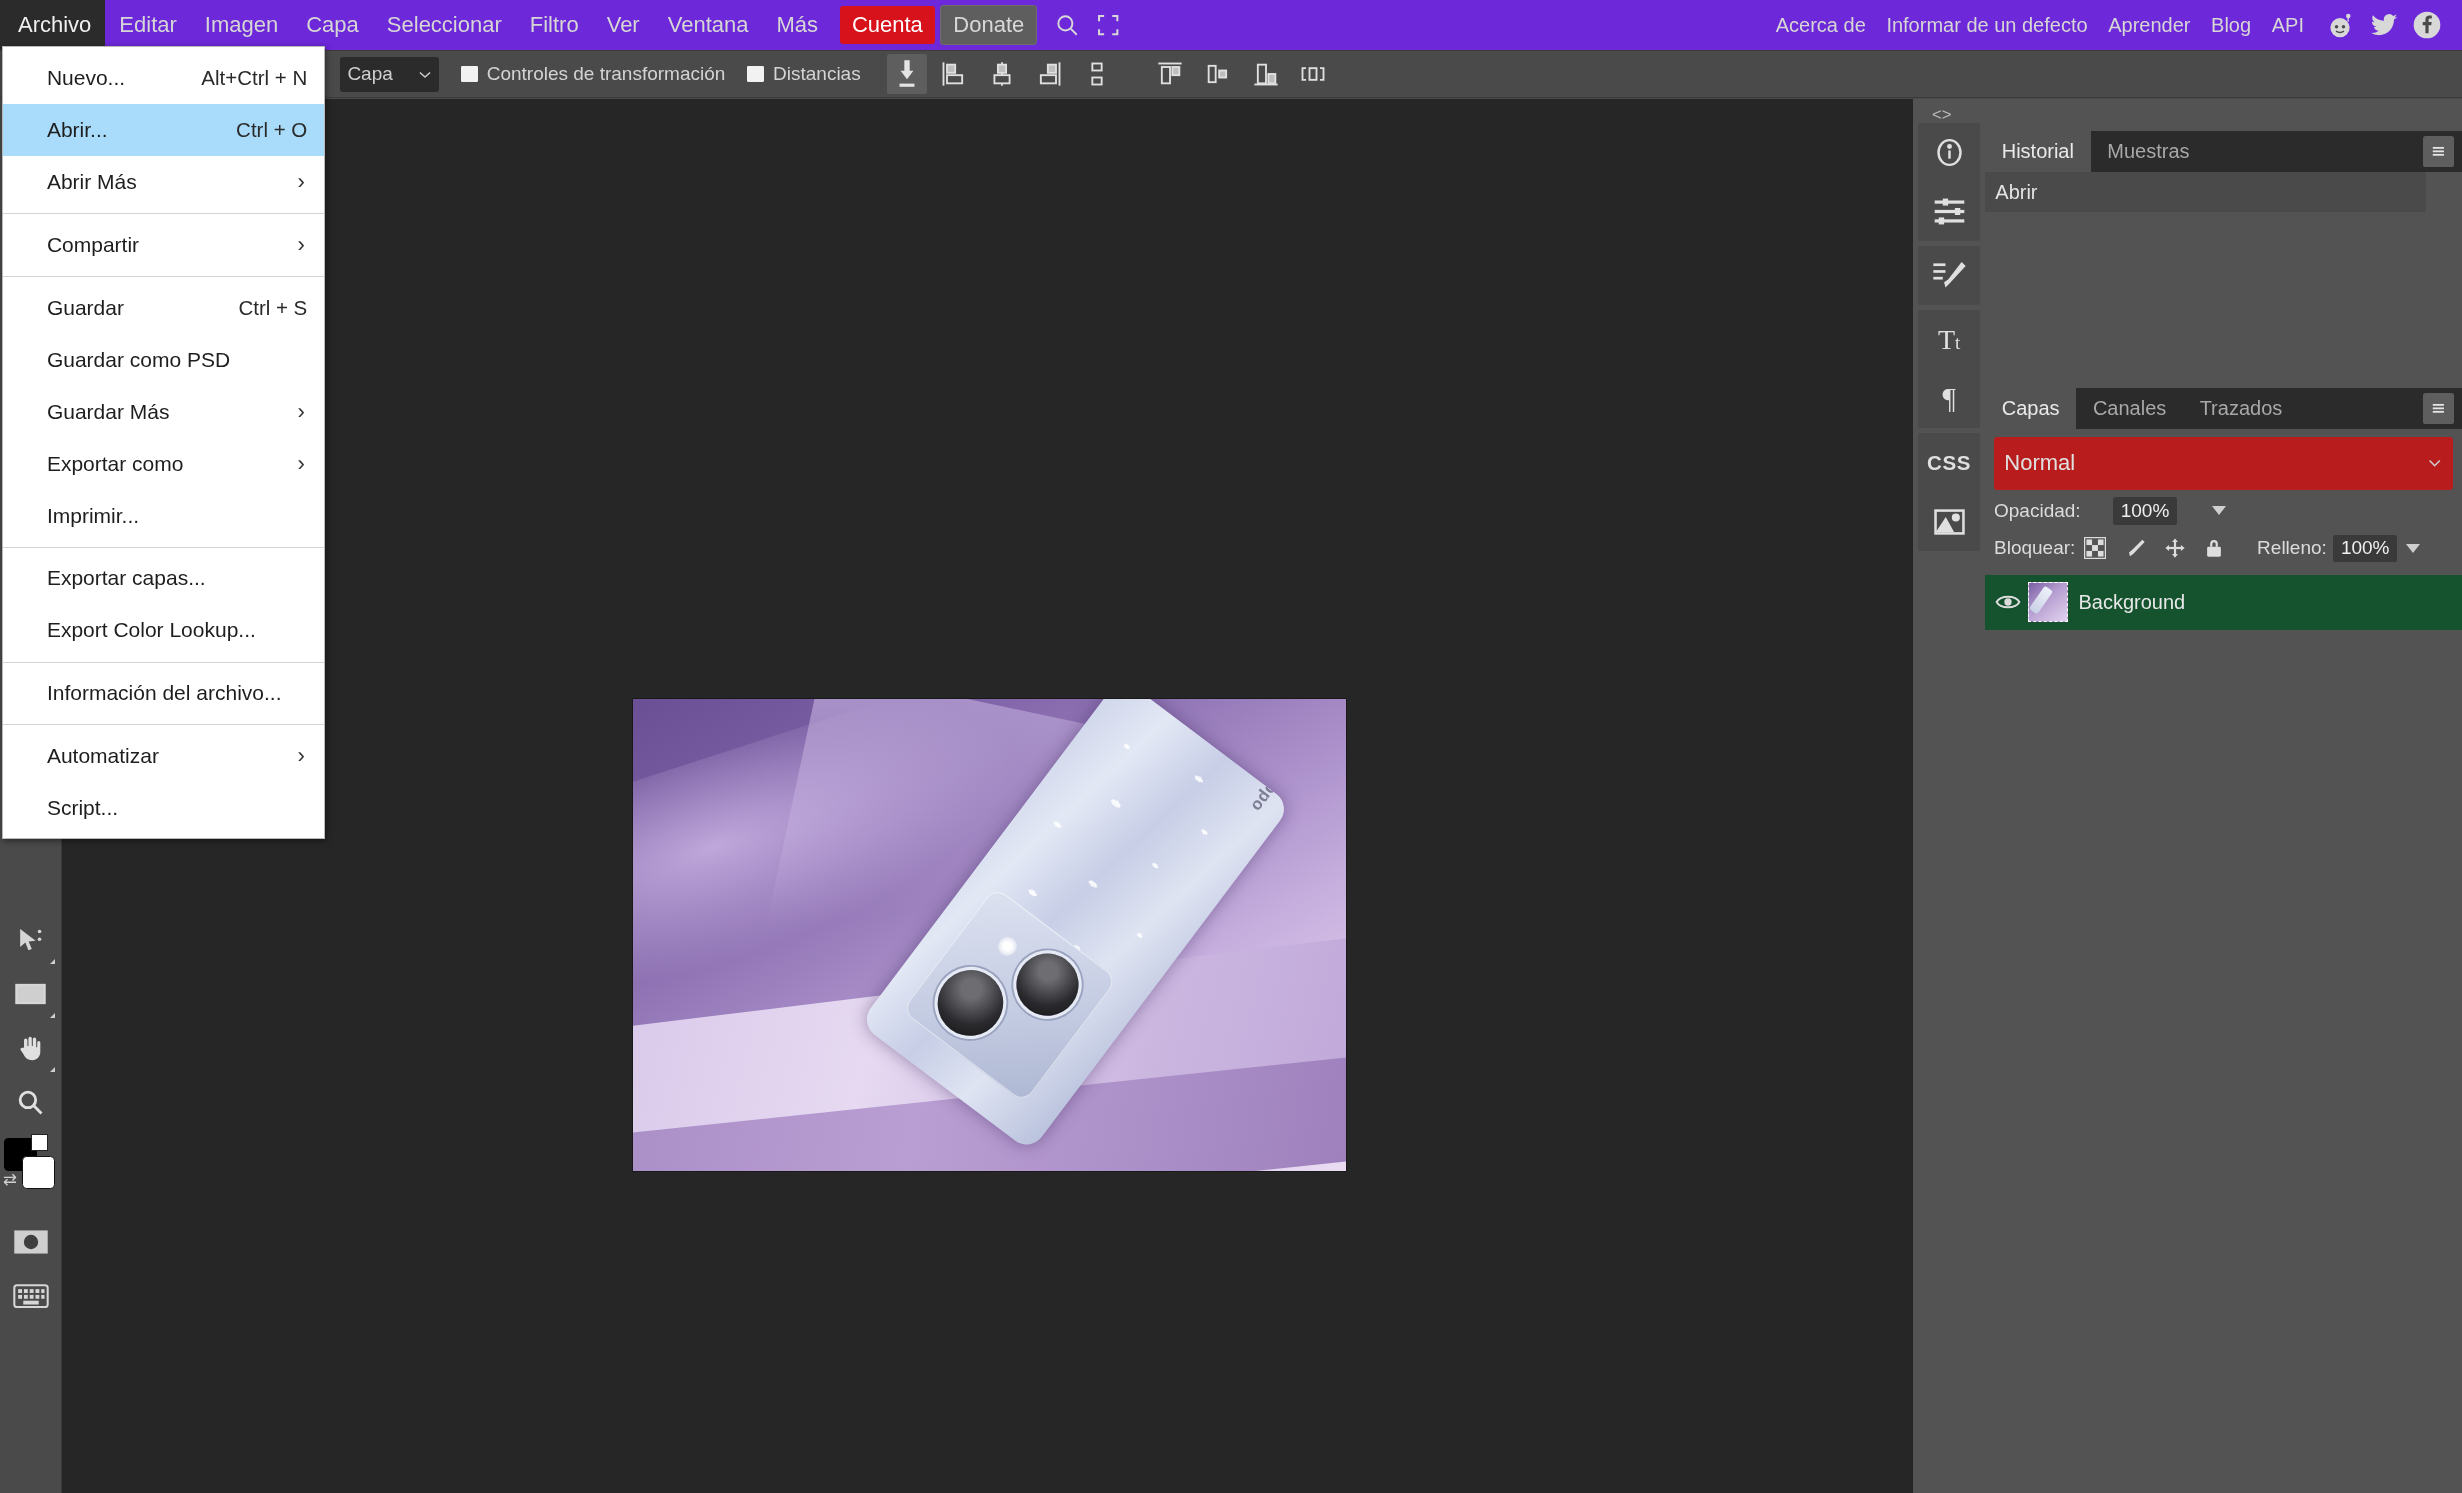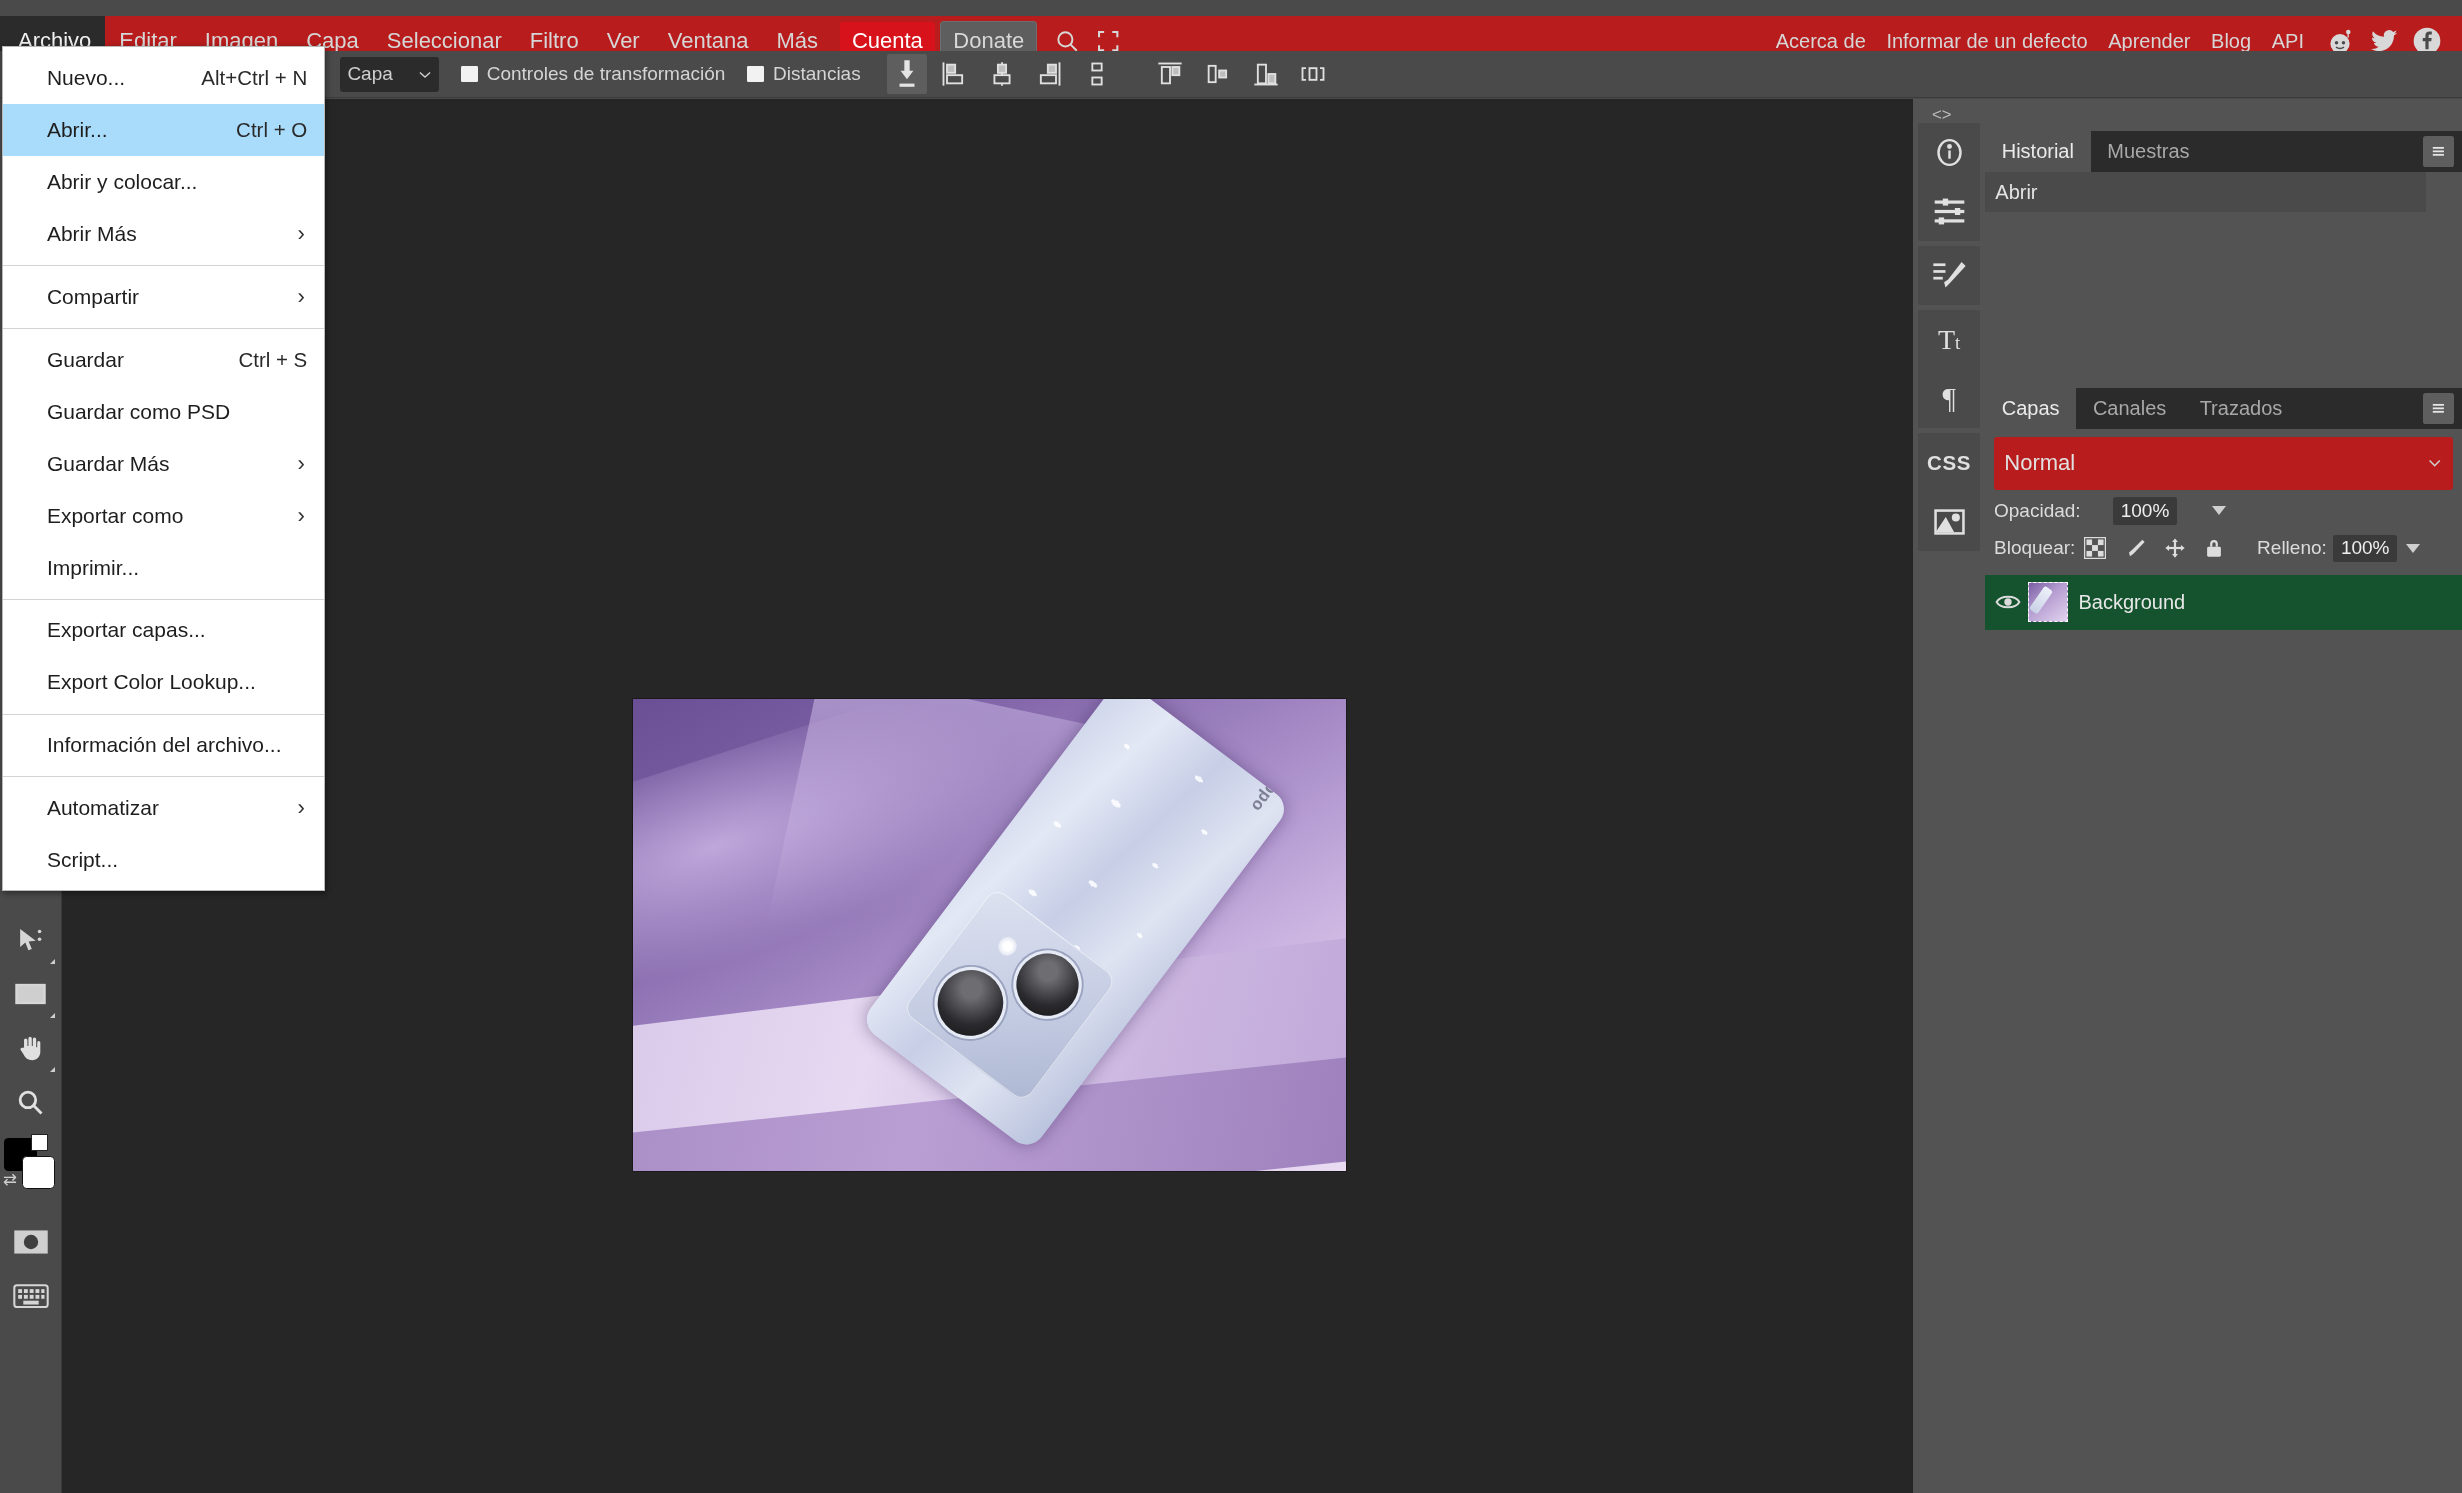--- a/index.html
+++ b/index.html
@@ -6,22 +6,22 @@
   html, body {
     width: 2462px; height: 1493px;
     background: #535353;
     font-family: "Liberation Sans", sans-serif;
     overflow: hidden;
   }
   #app { position: relative; width: 2462px; height: 1493px; background: #4a4a4a; }
 
   
   .menubar {
-    position: absolute; top: 16px; left: 0; width: 2462px; height: 51px;
-    background: #b91c1c;
+    position: absolute; top: 0; left: 0; width: 2462px; height: 51px;
+    background: #6d28d9;
     display: flex; align-items: center;
     border-bottom: 0.6px solid #3b3b3b;
   }
   .menubar-left { display: flex; align-items: center; height: 100%; }
   .menu-top {
     color: #d6d6d6; font-size: 22px; padding: 0 14px; height: 100%;
     display: flex; align-items: center; white-space: nowrap; cursor: default;
   }
   .menu-top:first-child { padding-left: 18px; }
   .menu-top.active { background: #2b2b2b; color: #f0f0f0; }
@@ -620,23 +620,20 @@
 
     <div class="mi">
       <span>Nuevo...</span>
       <span class="sc">Alt+Ctrl + N</span>
     </div>
     <div class="mi hl">
       <span>Abrir...</span>
       <span class="sc">Ctrl + O</span>
     </div>
     <div class="mi">
-      <span>Abrir y colocar...</span>
-    </div>
-    <div class="mi">
       <span>Abrir Más</span>
       <span class="arrow">›</span>
     </div>
 
     <div class="mi-sep"></div>
 
     <div class="mi">
       <span>Compartir</span>
       <span class="arrow">›</span>
     </div>

